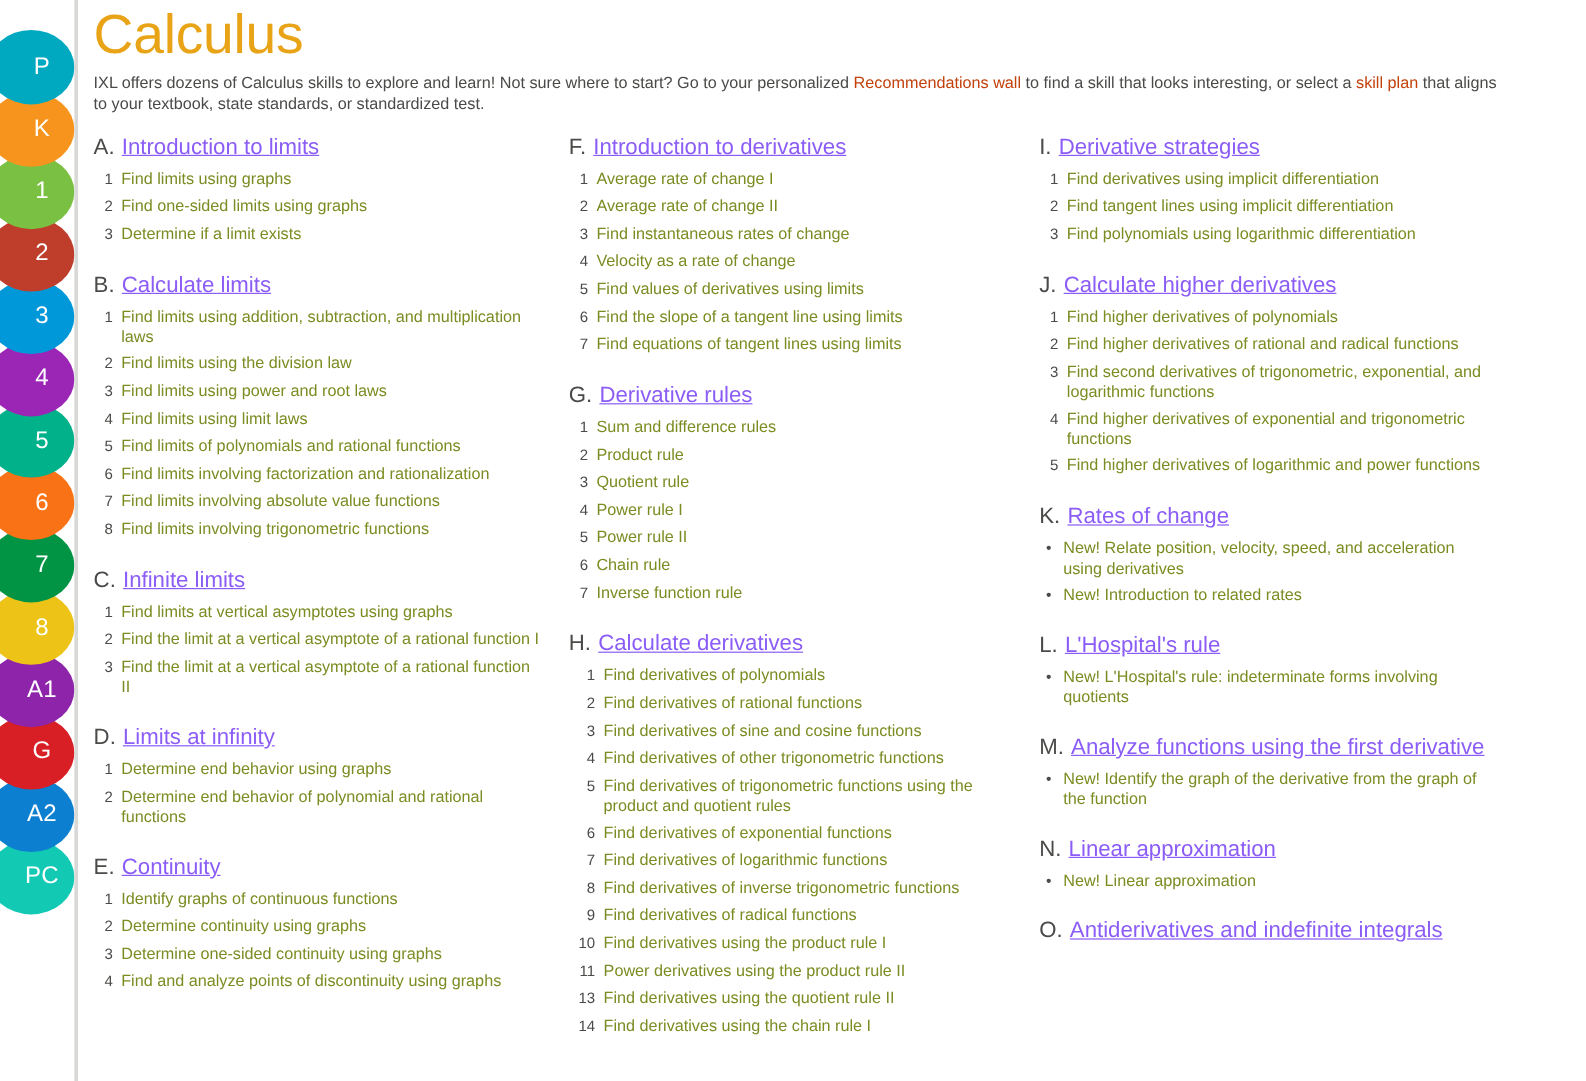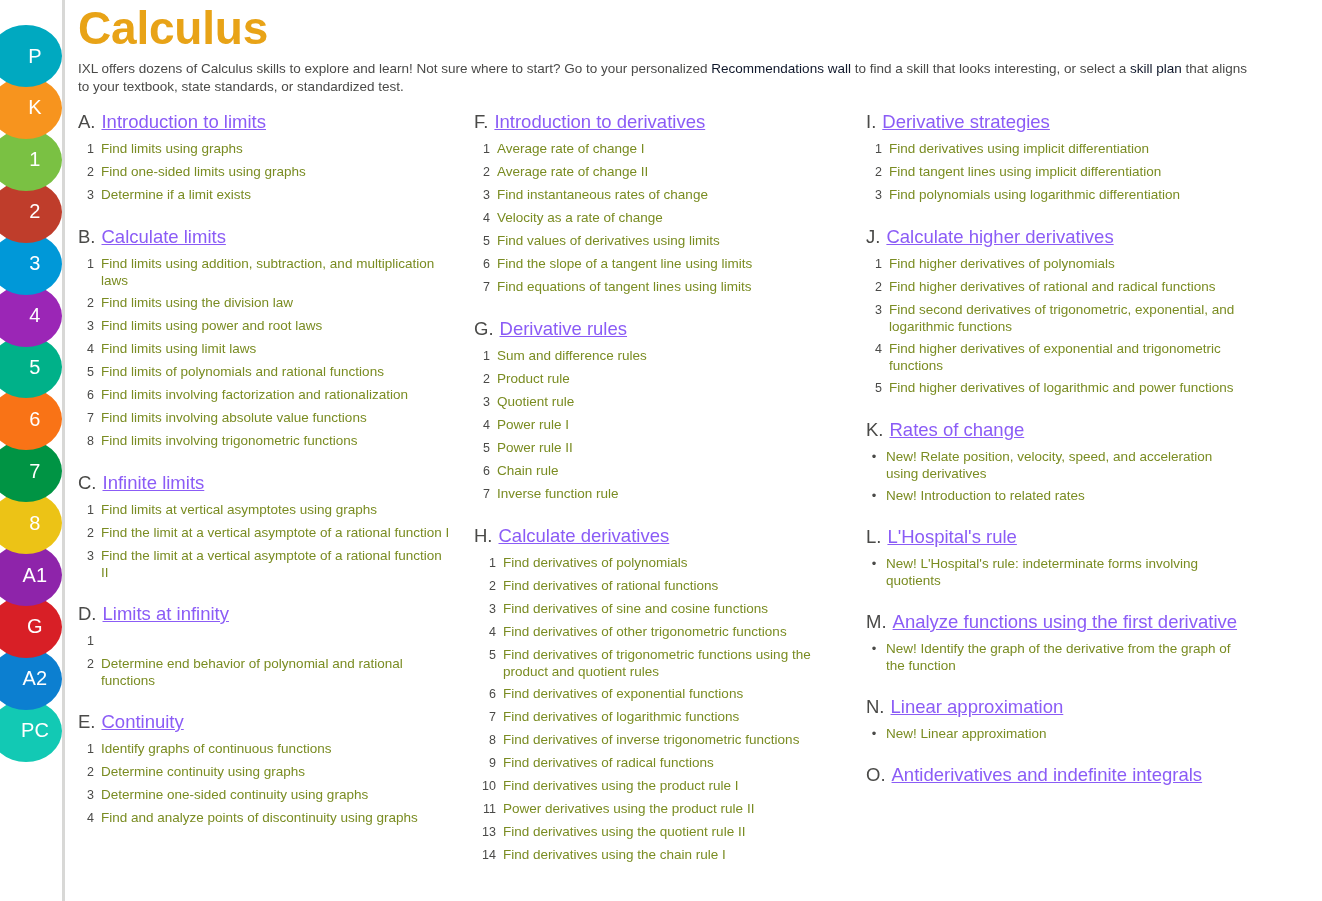--- a/index.html
+++ b/index.html
@@ -65,34 +65,34 @@
     height: 901px;
     padding: 0 16px 0 13px;
     overflow: hidden;
   }
 
   #page-title {
     margin: 0;
     padding-top: 2px;
     font-size: 46px;
     line-height: 52px;
-    font-weight: 700;
+    font-weight: 400;
     color: #e8a317;
     letter-spacing: -0.2px;
   }
 
   #intro {
     margin: 6px 0 0 0;
     font-size: 13.5px;
     line-height: 18px;
     color: #4a4a48;
     max-width: 1175px;
   }
   #intro a {
-    color: #0f172a;
+    color: #c2410c;
     text-decoration: none;
     cursor: pointer;
   }
 
   
   #columns {
     display: flex;
     margin-top: 14px;
     width: 100%;
   }
@@ -307,20 +307,21 @@
           </ul>
         </div>
         <div class="section">
           <div class="section-heading">
             <span class="section-letter">D.</span>
             <a class="section-title" href="#">Limits at infinity</a>
           </div>
           <ul class="skill-list">
             <li class="skill-item">
               <span class="skill-num">1</span>
+              <a class="skill-link" href="#">Determine end behavior using graphs</a>
             </li>
             <li class="skill-item">
               <span class="skill-num">2</span>
               <a class="skill-link" href="#">Determine end behavior of polynomial and rational functions</a>
             </li>
           </ul>
         </div>
         <div class="section">
           <div class="section-heading">
             <span class="section-letter">E.</span>

